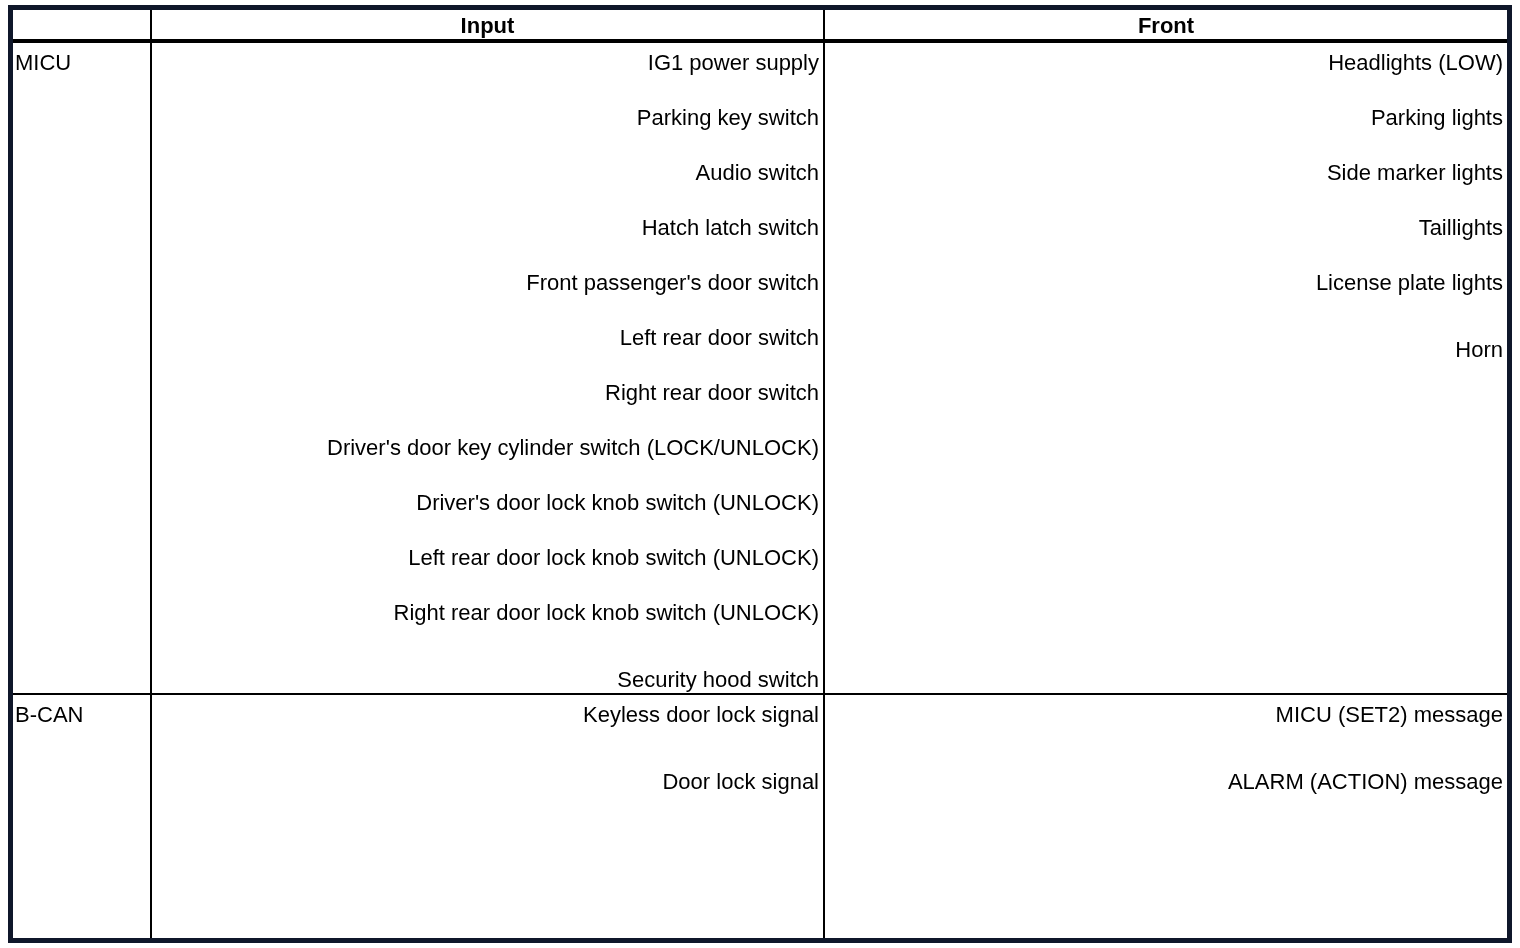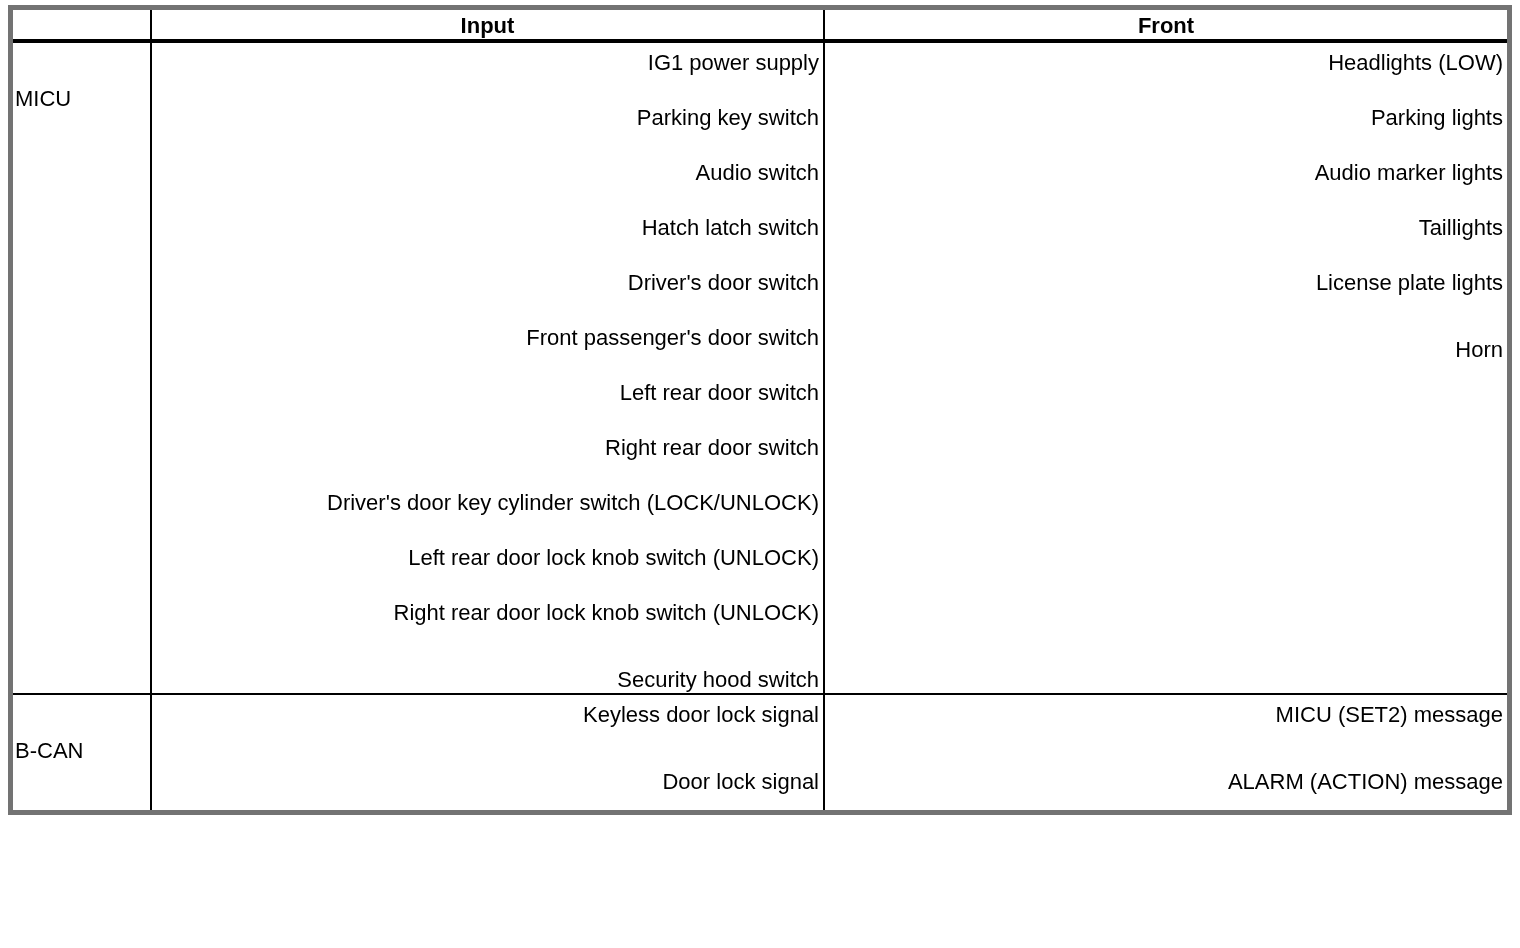--- a/index.html
+++ b/index.html
@@ -14,22 +14,22 @@
     font-family: "Liberation Sans", sans-serif;
     color: #000000;
   }
   .page {
     width: 1520px;
     height: 948px;
     padding: 5px 8px 5px 8px;
   }
   .io-table {
     width: 1504px;
-    height: 810px;
-    border: 5px solid #737373;
+    height: 938px;
+    border: 5px solid #0f172a;
     display: grid;
     grid-template-columns: 139px 673px 1fr;
     grid-template-rows: 33px auto 1fr;
     background: #ffffff;
   }
   .cell {
     background: #ffffff;
     overflow: hidden;
   }
   .v-div {
@@ -59,54 +59,53 @@
     white-space: nowrap;
     text-align: right;
   }
   .item:last-child {
     margin-bottom: 0;
     margin-top: 44px;
   }
   .row-label {
     line-height: 23px;
     white-space: nowrap;
-    margin-top: 36px;
   }
 </style>
 </head>
 <body>
 
 <div class="page">
   <div class="io-table">
 
     <div class="cell hdr v-div"></div>
     <div class="cell hdr v-div">Input</div>
     <div class="cell hdr">Front</div>
 
     <div class="cell body-cell label-cell v-div row-mid">
       <div class="row-label">MICU</div>
     </div>
     <div class="cell body-cell v-div row-mid">
       <div class="item">IG1 power supply</div>
       <div class="item">Parking key switch</div>
       <div class="item">Audio switch</div>
       <div class="item">Hatch latch switch</div>
-      <div class="item">Driver's door switch</div>
       <div class="item">Front passenger's door switch</div>
       <div class="item">Left rear door switch</div>
       <div class="item">Right rear door switch</div>
       <div class="item">Driver's door key cylinder switch (LOCK/UNLOCK)</div>
+      <div class="item">Driver's door lock knob switch (UNLOCK)</div>
       <div class="item">Left rear door lock knob switch (UNLOCK)</div>
       <div class="item">Right rear door lock knob switch (UNLOCK)</div>
       <div class="item">Security hood switch</div>
     </div>
     <div class="cell body-cell row-mid">
       <div class="item">Headlights (LOW)</div>
       <div class="item">Parking lights</div>
-      <div class="item">Audio marker lights</div>
+      <div class="item">Side marker lights</div>
       <div class="item">Taillights</div>
       <div class="item">License plate lights</div>
       <div class="item">Horn</div>
     </div>
 
     <div class="cell body-cell label-cell v-div">
       <div class="row-label">B-CAN</div>
     </div>
     <div class="cell body-cell v-div">
       <div class="item">Keyless door lock signal</div>

